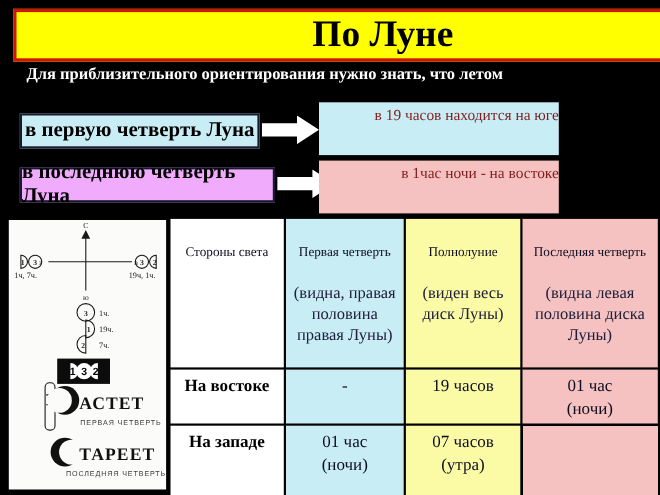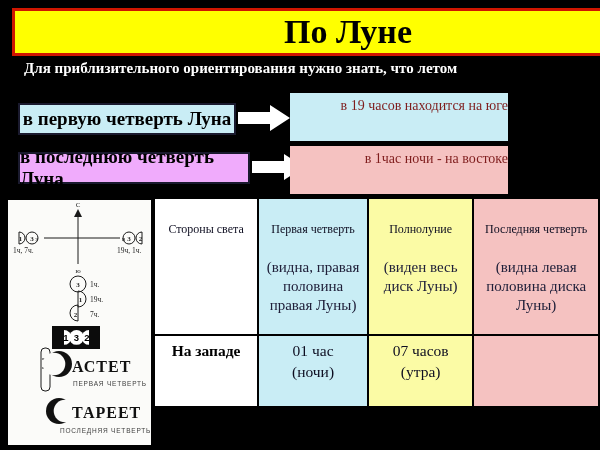--- a/index.html
+++ b/index.html
@@ -168,20 +168,27 @@
       <th class="col-full">
         <div class="h-title">Полнолуние</div>
         <div class="h-note">(виден весь диск Луны)</div>
       </th>
       <th class="col-last">
         <div class="h-title">Последняя четверть</div>
         <div class="h-note">(видна левая половина диска Луны)</div>
       </th>
     </tr>
     <tr class="data-row">
+      <td class="col-sides row-label">На востоке</td>
+      <td class="col-first">-</td>
+      <td class="col-full">19 часов</td>
+      <td class="col-last">01 час
+(ночи)</td>
+    </tr>
+    <tr class="data-row">
       <td class="col-sides row-label">На западе</td>
       <td class="col-first">01 час
 (ночи)</td>
       <td class="col-full">07 часов
 (утра)</td>
       <td class="col-last cell-rel">
         
         
       </td>
     </tr>

